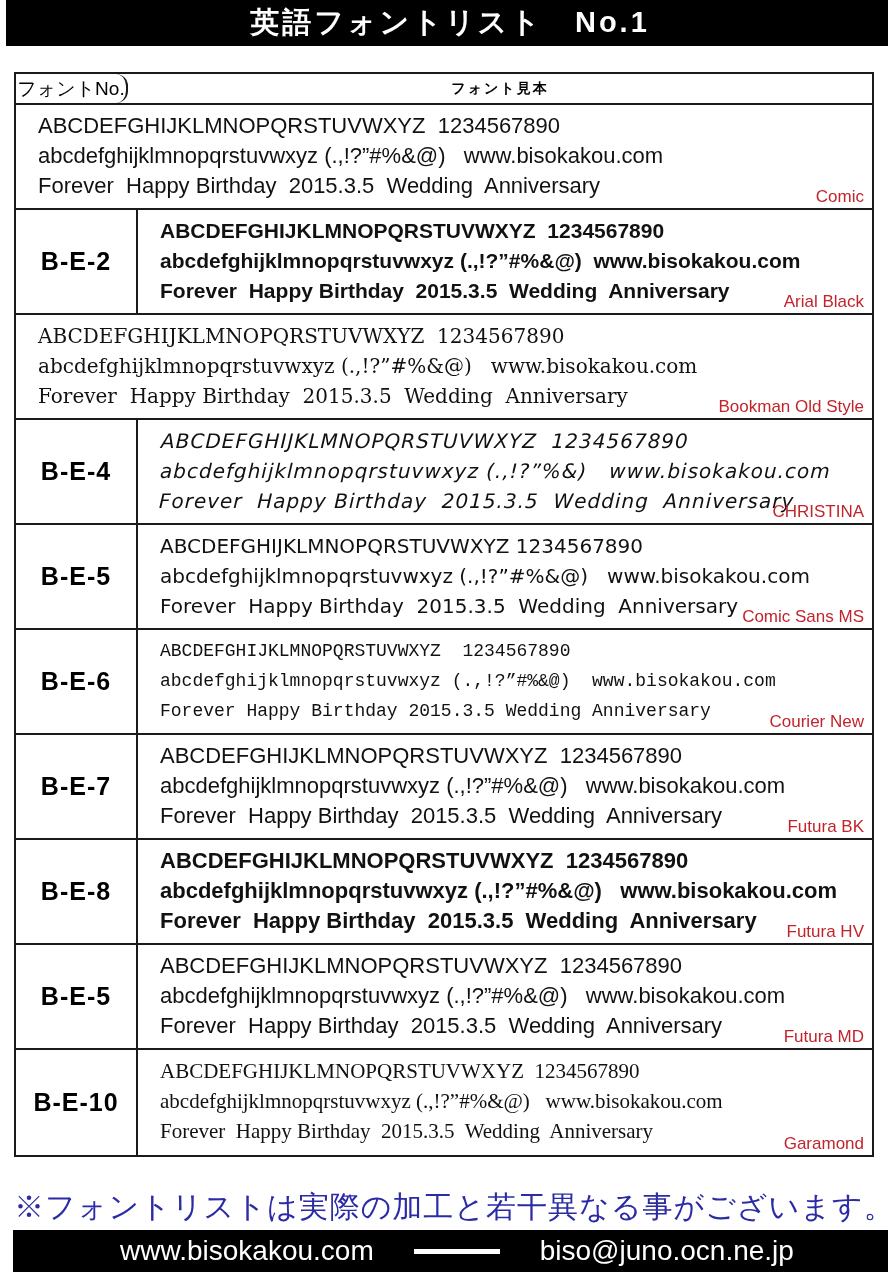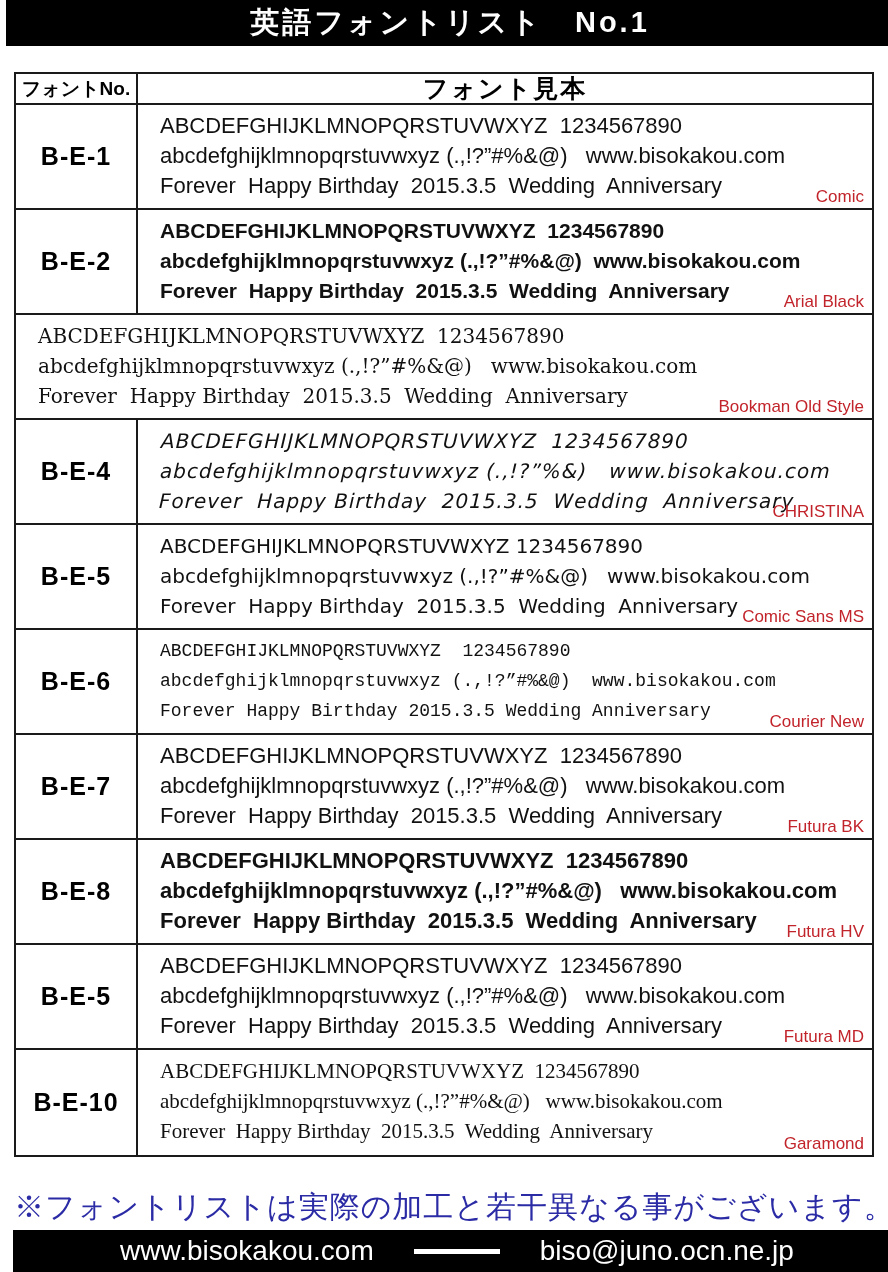--- a/index.html
+++ b/index.html
@@ -18,27 +18,27 @@
   .title { font-size:29px; font-weight:bold; letter-spacing:3px; }
   .company { font-size:29px; font-weight:500; letter-spacing:1px; }
 
   
   .ftable {
     position:absolute; left:14px; top:72px; width:860px;
     border:2px solid var(--border); background:#fff;
   }
   .thead { display:flex; height:31px; border-bottom:2px solid var(--border); }
   .th-no {
-    width:122px; border-right:2px solid var(--border);
+    width:112px; border-right:2px solid var(--border);
     display:flex; align-items:center; justify-content:center;
-    font-size:19px; font-weight:bold;
+    font-size:19px; font-weight:normal;border-radius:12px;
   }
   .th-sample {
     flex:1; display:flex; align-items:center; justify-content:center;
-    font-size:25px; font-weight:bold; letter-spacing:2px;
+    font-size:14px; font-weight:bold; letter-spacing:2px;
   }
   .row { display:flex; height:105px; border-bottom:2px solid var(--border); }
   .row:last-child { border-bottom:none; }
   .cell-no {
     width:122px; border-right:2px solid var(--border);
     display:flex; align-items:center; justify-content:center;
     font-size:25px; font-weight:bold; letter-spacing:1px;
   }
   .cell-sample { flex:1; position:relative; padding:6px 8px 0 22px; }
   .ln { white-space:pre; line-height:30px; color:#111; }
@@ -79,21 +79,20 @@
   <div class="title">英語フォントリスト　No.1</div>
 </div>
 
 <div class="ftable">
   <div class="thead">
     <div class="th-no">フォントNo.</div>
     <div class="th-sample">フォント見本</div>
   </div>
 
   <div class="row">
-    <div class="cell-no">B-E-1</div>
     <div class="cell-sample">
       <div class="f-arial">
         <div class="ln">ABCDEFGHIJKLMNOPQRSTUVWXYZ  1234567890</div>
         <div class="ln">abcdefghijklmnopqrstuvwxyz (.,!?”#%&amp;@)   www.bisokakou.com</div>
         <div class="ln">Forever  Happy Birthday  2015.3.5  Wedding  Anniversary</div>
       </div>
       <div class="font-label">Comic</div>
     </div>
   </div>
 

